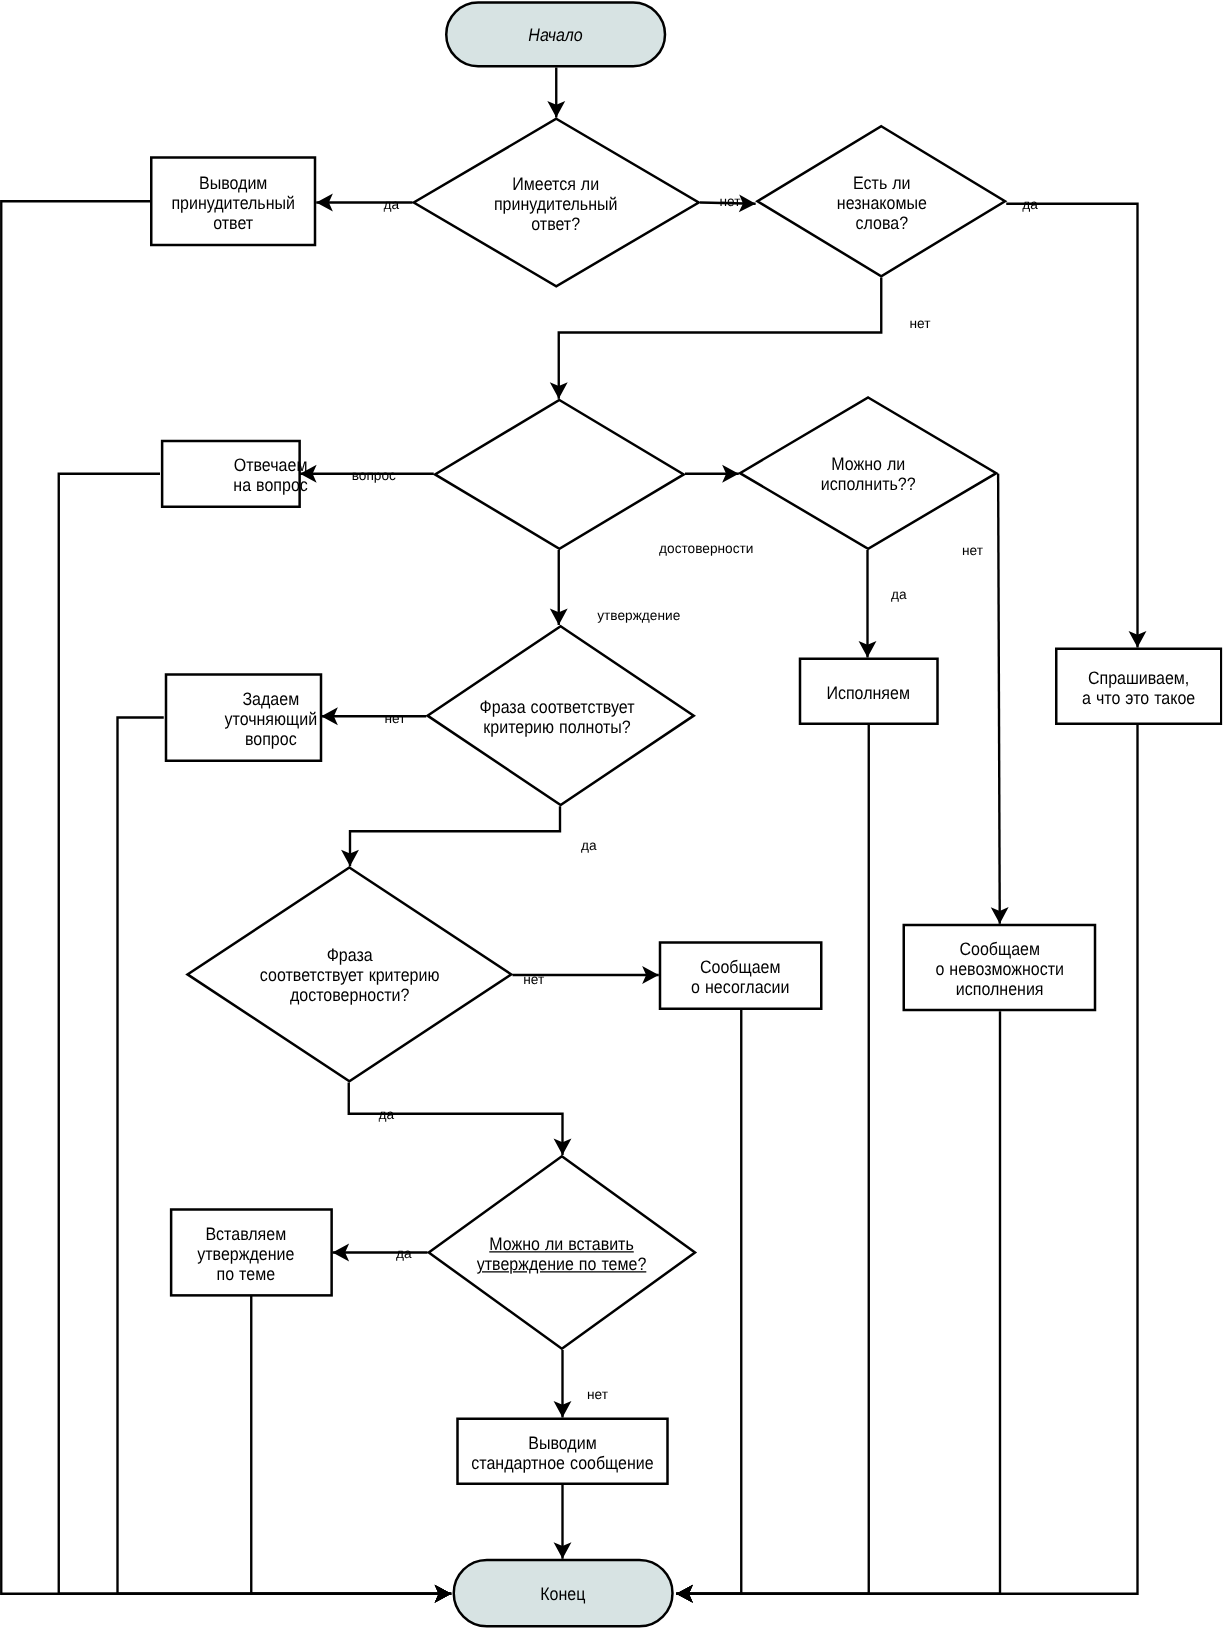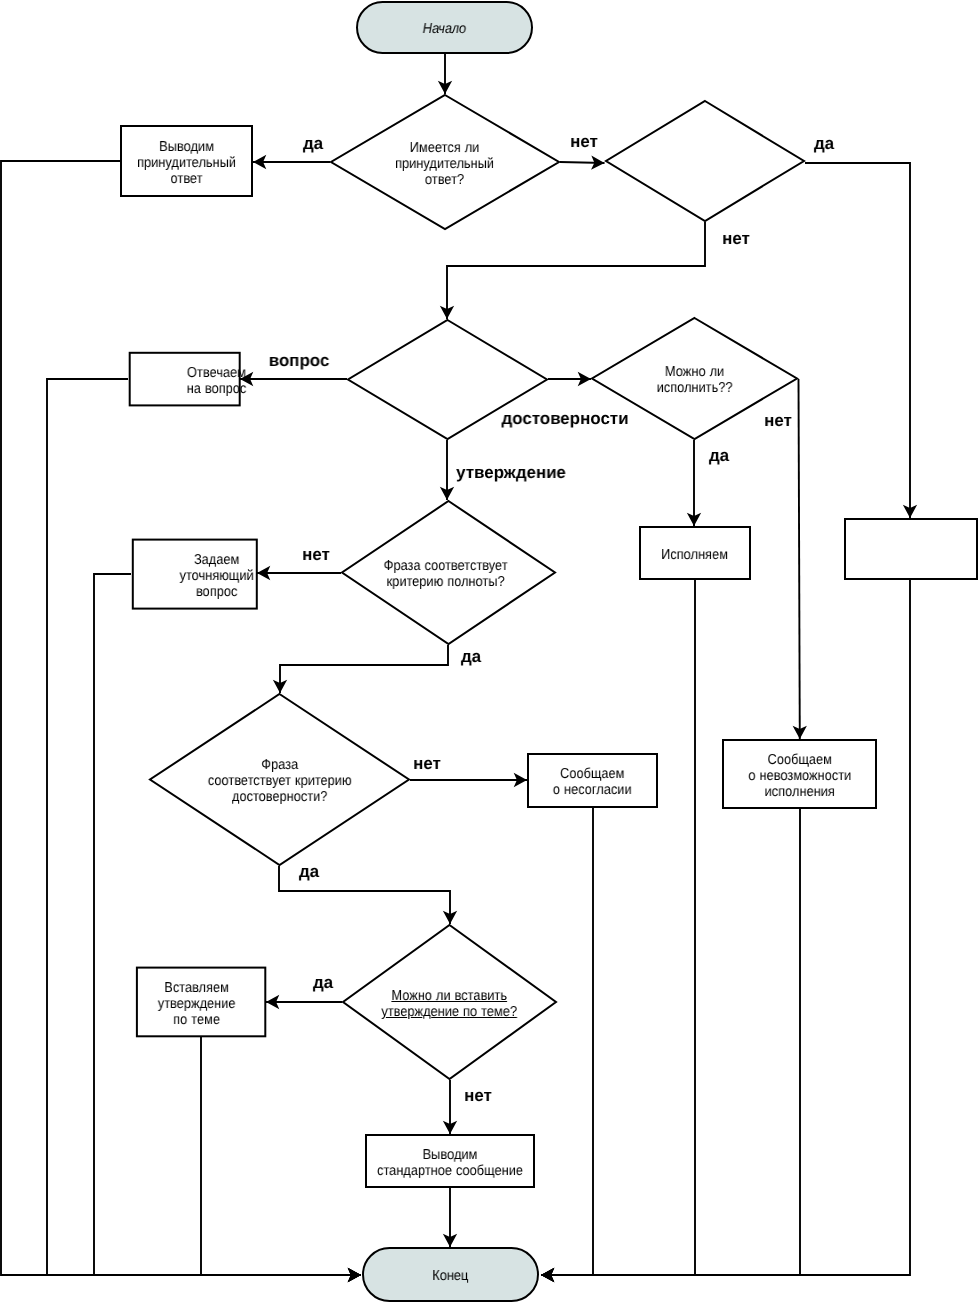--- a/index.html
+++ b/index.html
@@ -11,22 +11,22 @@
   svg#flow-graphics{position:absolute;left:0;top:0;width:978px;height:1303px;display:block;}
   #label-layer{position:absolute;left:0;top:0;width:978px;height:1303px;}
   .node-label{position:absolute;color:#000000;display:flex;align-items:center;
               justify-content:center;pointer-events:none;}
   .node-label > span{display:block;text-align:center;white-space:pre;
               font-family:"Liberation Sans", sans-serif;font-size:14.4px;line-height:16px;
               word-spacing:0.5px;transform:scaleX(0.89) translateZ(0);will-change:transform;
               position:relative;top:1.7px;}
   .edge-label{position:absolute;color:#000000;white-space:nowrap;}
   .edge-label > span{display:block;font-family:"Liberation Sans", sans-serif;
-              font-size:17px;line-height:16px;font-weight:bold;
-              transform:translate(-50%,-50%) scaleX(0.995) translateZ(0);will-change:transform;}
+              font-size:11px;line-height:16px;font-weight:normal;
+              transform:translate(-50%,-50%) scaleX(0.995) translateZ(0);will-change:transform;margin-top:20px;}
 </style>
 </head>
 <body>
 
 <div id="flowchart">
 <svg id="flow-graphics" viewBox="0 0 978 1303">
 <g>
 <g>
           <path d="M 445 54 L 445 94" fill="none" stroke="#000000" stroke-width="1.9" stroke-linecap="butt" stroke-linejoin="miter"></path>
           <polygon points="445,94 437.85,80.7 445,83.89 452.15,80.7" fill="#000000"></polygon>
@@ -156,20 +156,29 @@
 <div class="node-label" style="left:120px;top:125px;width:133px;height:72px;">
         <span>Выводим
 принудительный
 ответ</span>
       </div>
 <div class="node-label" style="left:330px;top:94px;width:230px;height:136px;">
         <span>Имеется ли
 принудительный
 ответ?</span>
       </div>
+<div class="node-label" style="left:605px;top:100px;width:200px;height:122px;">
+        <span>Есть ли
+незнакомые
+слова?</span>
+      </div>
+<div class="node-label" style="left:844px;top:518px;width:134px;height:62px;">
+        <span>Спрашиваем,
+а что это такое</span>
+      </div>
 <div class="node-label" style="left:128.7px;top:351.8px;width:112px;height:54.6px;margin-left:32px;">
         <span>Отвечаем
 на вопрос</span>
       </div>
 <div class="node-label" style="left:591px;top:317px;width:207px;height:123px;">
         <span>Можно ли
 исполнить??</span>
       </div>
 <div class="node-label" style="left:639px;top:526px;width:112px;height:54px;">
         <span>Исполняем</span>

